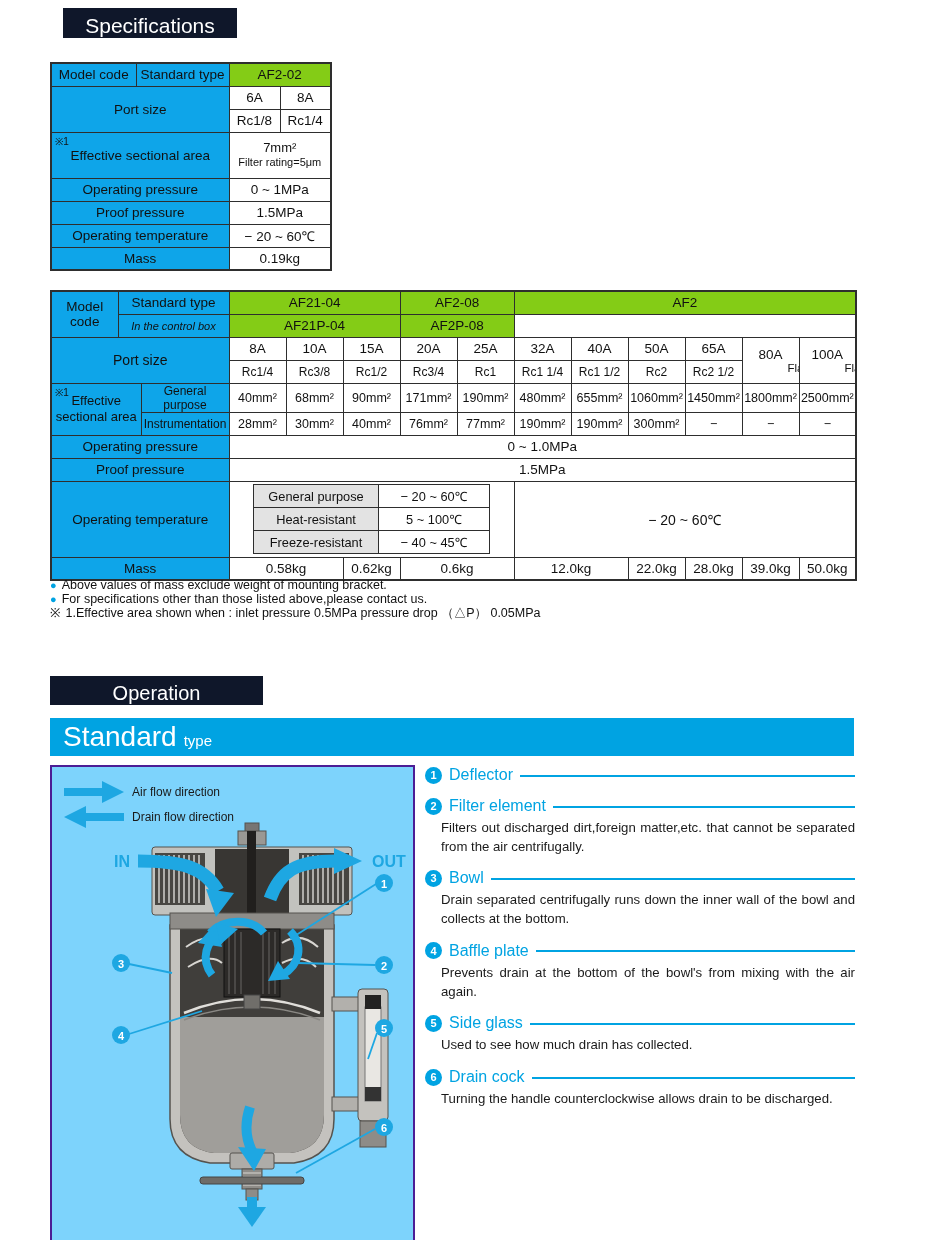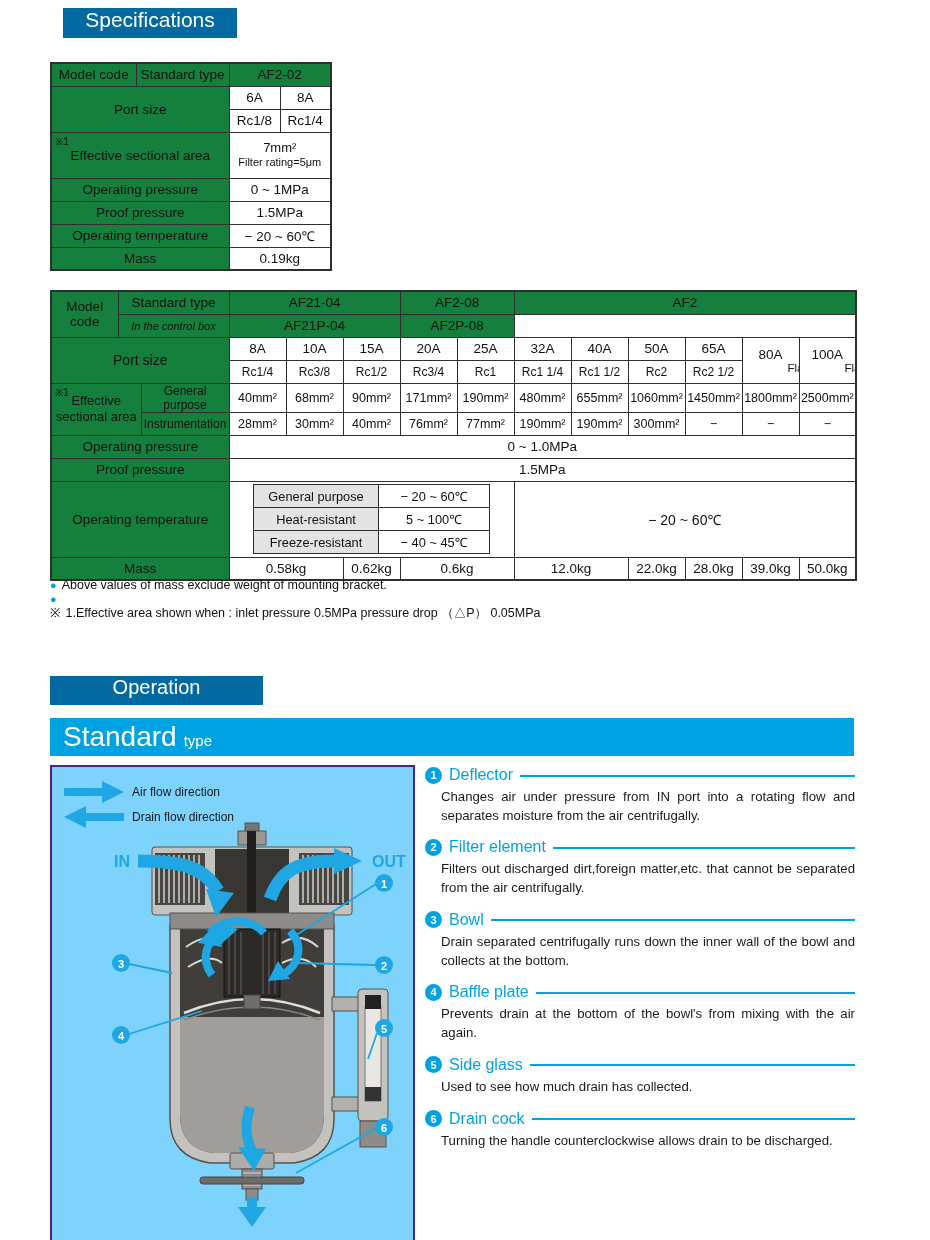--- a/index.html
+++ b/index.html
@@ -1,34 +1,34 @@
 <!DOCTYPE html>
 <html><head>
 <meta charset="utf-8">
 <style>
   html,body{margin:0;padding:0;background:#fff;}
   body{width:930px;height:1240px;position:relative;font-family:"Liberation Sans",sans-serif;color:#111;}
   .abs{position:absolute;}
 
   
-  .cyanbar{background:#0369a1;color:#fff;display:flex;align-items:flex-start;justify-content:center;}
+  .cyanbar{background:#0f172a;color:#fff;display:flex;align-items:flex-end;justify-content:center;}
   .spec-bar{left:63px;top:8px;width:174px;height:30px;font-size:21px;}
   .operation-bar{left:50px;top:676px;width:213px;height:29px;font-size:20px;}
   .standard-bar{left:50px;top:718px;width:804px;height:38px;background:#00a3e2;color:#fff;
     display:flex;align-items:baseline;gap:7px;padding:0 0 0 13px;box-sizing:border-box;}
   .standard-bar .big{font-size:28px;line-height:38px;}
   .standard-bar .small{font-size:15px;}
 
   
   table{border-collapse:collapse;table-layout:fixed;}
   .spec-table{border:2px solid #2e2e2e;position:absolute;}
   .spec-table td{border:1px solid #2e2e2e;text-align:center;vertical-align:middle;
     font-size:13.5px;padding:0 1px;overflow:hidden;}
-  .lb{background:#15803d;}
-  .gh{background:#15803d;}
+  .lb{background:#0ea5e9;}
+  .gh{background:#84cc16;}
   .t1{left:50px;top:62px;width:280px;}
   .t1 tr{height:23px;}
   .t1 tr.rh2{height:46px;}
   .t2{left:50px;top:290px;width:805px;}
   .t2 tr{height:23px;}
   .t2 tr.rtemp{height:76px;}
   .t2 .val{font-size:12.5px;}
   .t2 .thread{font-size:12px;}
   .t2 .smalllb{font-size:12px;}
   .t2 .ctrl{font-size:11px;font-style:italic;}
@@ -256,20 +256,21 @@
 </tbody>
   </table>
 
 <div class="abs notes">
   <div class="note-row">
     <span class="note-bullet">●</span>
     <span>Above values of mass exclude weight of mounting bracket.</span>
   </div>
   <div class="note-row">
     <span class="note-bullet">●</span>
+    <span>For specifications other than those listed above,please contact us.</span>
   </div>
   <div class="note-row sym">
     <span class="note-bullet">※</span>
     <span>1.Effective area shown when : inlet pressure 0.5MPa pressure drop （△P） 0.05MPa</span>
   </div>
 </div>
 
 <div class="abs cyanbar operation-bar">
   <span>Operation</span>
 </div>
@@ -386,21 +387,20 @@
 </svg>
 </div>
 
 <div class="abs ops">
   <div class="op-item">
     <div class="op-title-row">
       <span class="op-num">1</span>
       <span class="op-title">Deflector</span>
       <span class="op-rule"></span>
     </div>
-    <p class="op-desc">Changes air under pressure from IN port into a rotating flow and separates moisture from the air centrifugally.</p>
   </div>
   <div class="op-item">
     <div class="op-title-row">
       <span class="op-num">2</span>
       <span class="op-title">Filter element</span>
       <span class="op-rule"></span>
     </div>
     <p class="op-desc">Filters out discharged dirt,foreign matter,etc. that cannot be separated from the air centrifugally.</p>
   </div>
   <div class="op-item">

